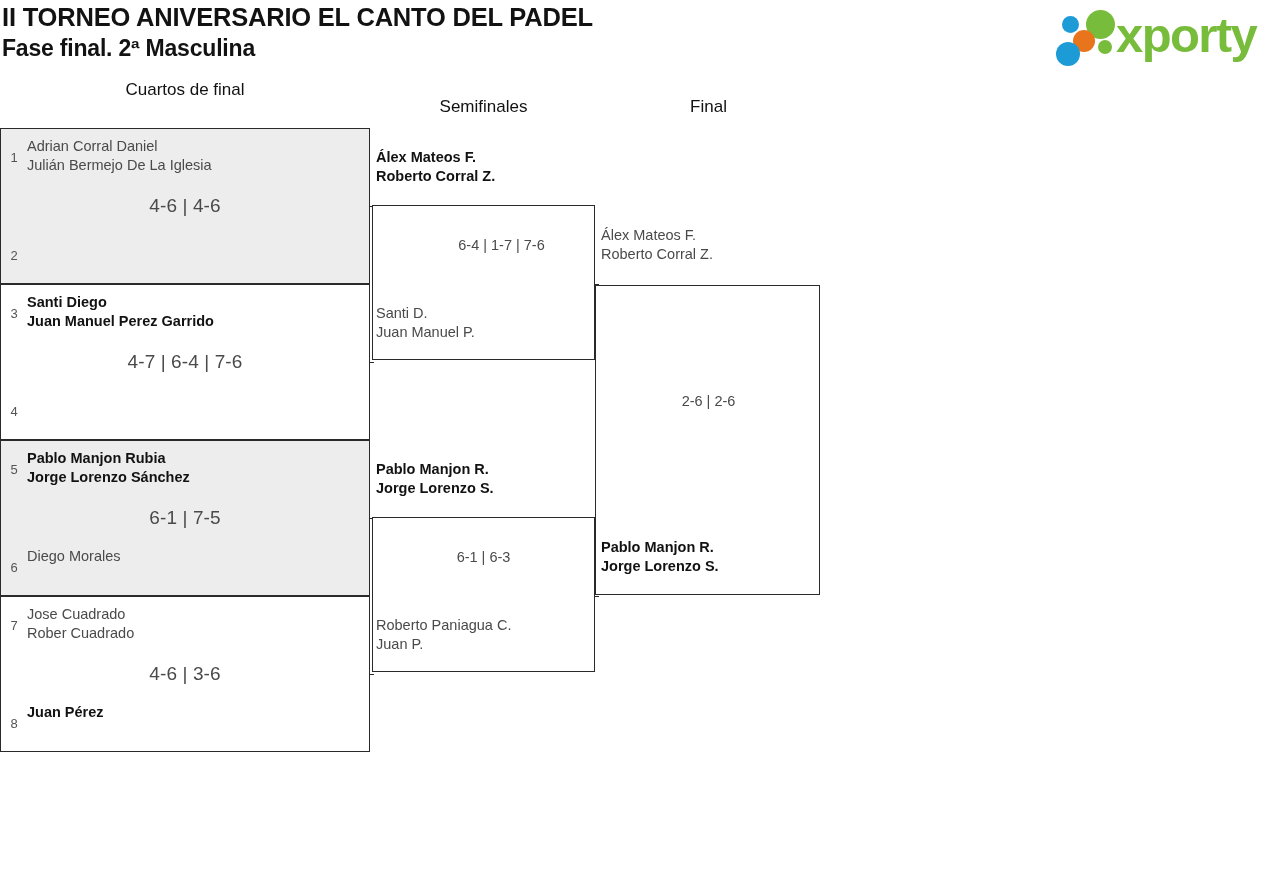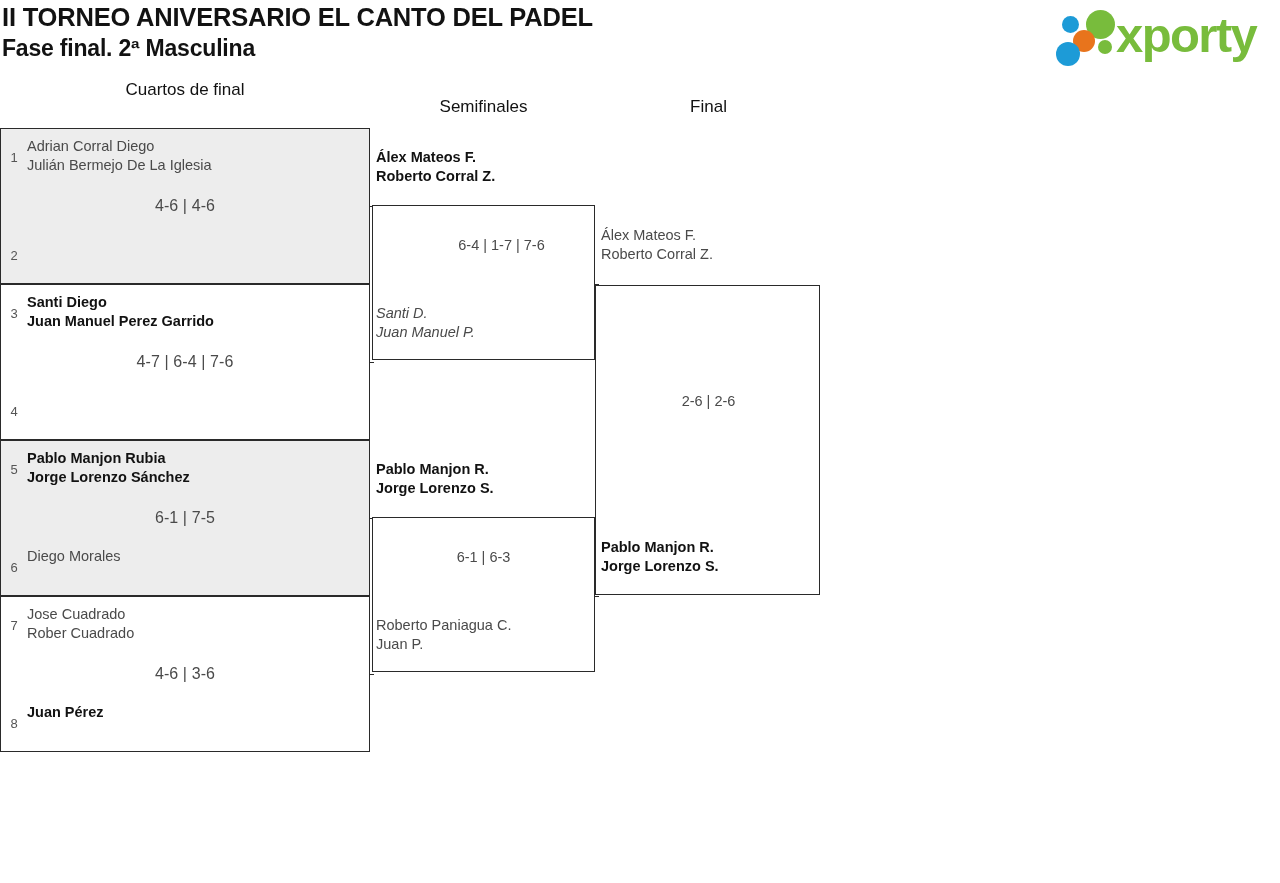--- a/index.html
+++ b/index.html
@@ -69,21 +69,21 @@
   .names { position: absolute; left: 26px; top: 0; right: 6px; }
   .nm {
     font-size: 14.5px; line-height: 18.5px; color: #4a4a4a;
     white-space: nowrap; overflow: hidden;
   }
   .winner .nm { color: #121212; font-weight: bold; }
 
   .score {
     position: absolute; left: 0; width: 100%;
     top: 50%; transform: translateY(-50%);
-    text-align: center; font-size: 16px; color: #4a4a4a;
+    text-align: center; font-size: 19px; color: #4a4a4a;
     letter-spacing: 0.1px;
   }
 
   
   .connector {
     position: absolute; height: 0;
     border-top: 1px solid #2a2a2a;
   }
 
   
@@ -124,21 +124,21 @@
   <div class="round-head" id="round-head-0">Cuartos de final</div>
   <div class="round-head" id="round-head-1">Semifinales</div>
   <div class="round-head" id="round-head-2">Final</div>
 
   <div class="bracket">
 
     <div class="qf-cell shaded" style="top:128px; height:156px;">
       <div class="player-row top">
         <span class="seed">1</span>
         <span class="names">
-          <div class="nm">Adrian Corral Diego</div>
+          <div class="nm">Adrian Corral Daniel</div>
           <div class="nm">Julián Bermejo De La Iglesia</div>
         </span>
       </div>
       <div class="score">4-6 | 4-6</div>
       <div class="player-row bottom winner">
         <span class="seed">2</span>
       </div>
     </div>
 
     <div class="qf-cell" style="top:284px; height:156px;">
@@ -196,21 +196,21 @@
 
     <div class="connector" style="left:595px; top:284px; width:4px;"></div>
     <div class="connector" style="left:595px; top:596px; width:4px;"></div>
 
     <div class="rnd-names winner" style="left:376px; top:148px;">
       <div class="nm">Álex Mateos F.</div>
       <div class="nm">Roberto Corral Z.</div>
     </div>
     <div class="rnd-box" style="left:372px; top:205px; width:223px; height:155px;"></div>
     <div class="rnd-score" style="left:372px; top:237px;margin-left:18px;">6-4 | 1-7 | 7-6</div>
-    <div class="rnd-names" style="left:376px; top:304px;font-style:italic;">
+    <div class="rnd-names" style="left:376px; top:304px;">
       <div class="nm">Santi D.</div>
       <div class="nm">Juan Manuel P.</div>
     </div>
 
     <div class="rnd-names winner" style="left:376px; top:460px;">
       <div class="nm">Pablo Manjon R.</div>
       <div class="nm">Jorge Lorenzo S.</div>
     </div>
     <div class="rnd-box" style="left:372px; top:517px; width:223px; height:155px;"></div>
     <div class="rnd-score" style="left:372px; top:549px;">6-1 | 6-3</div>

